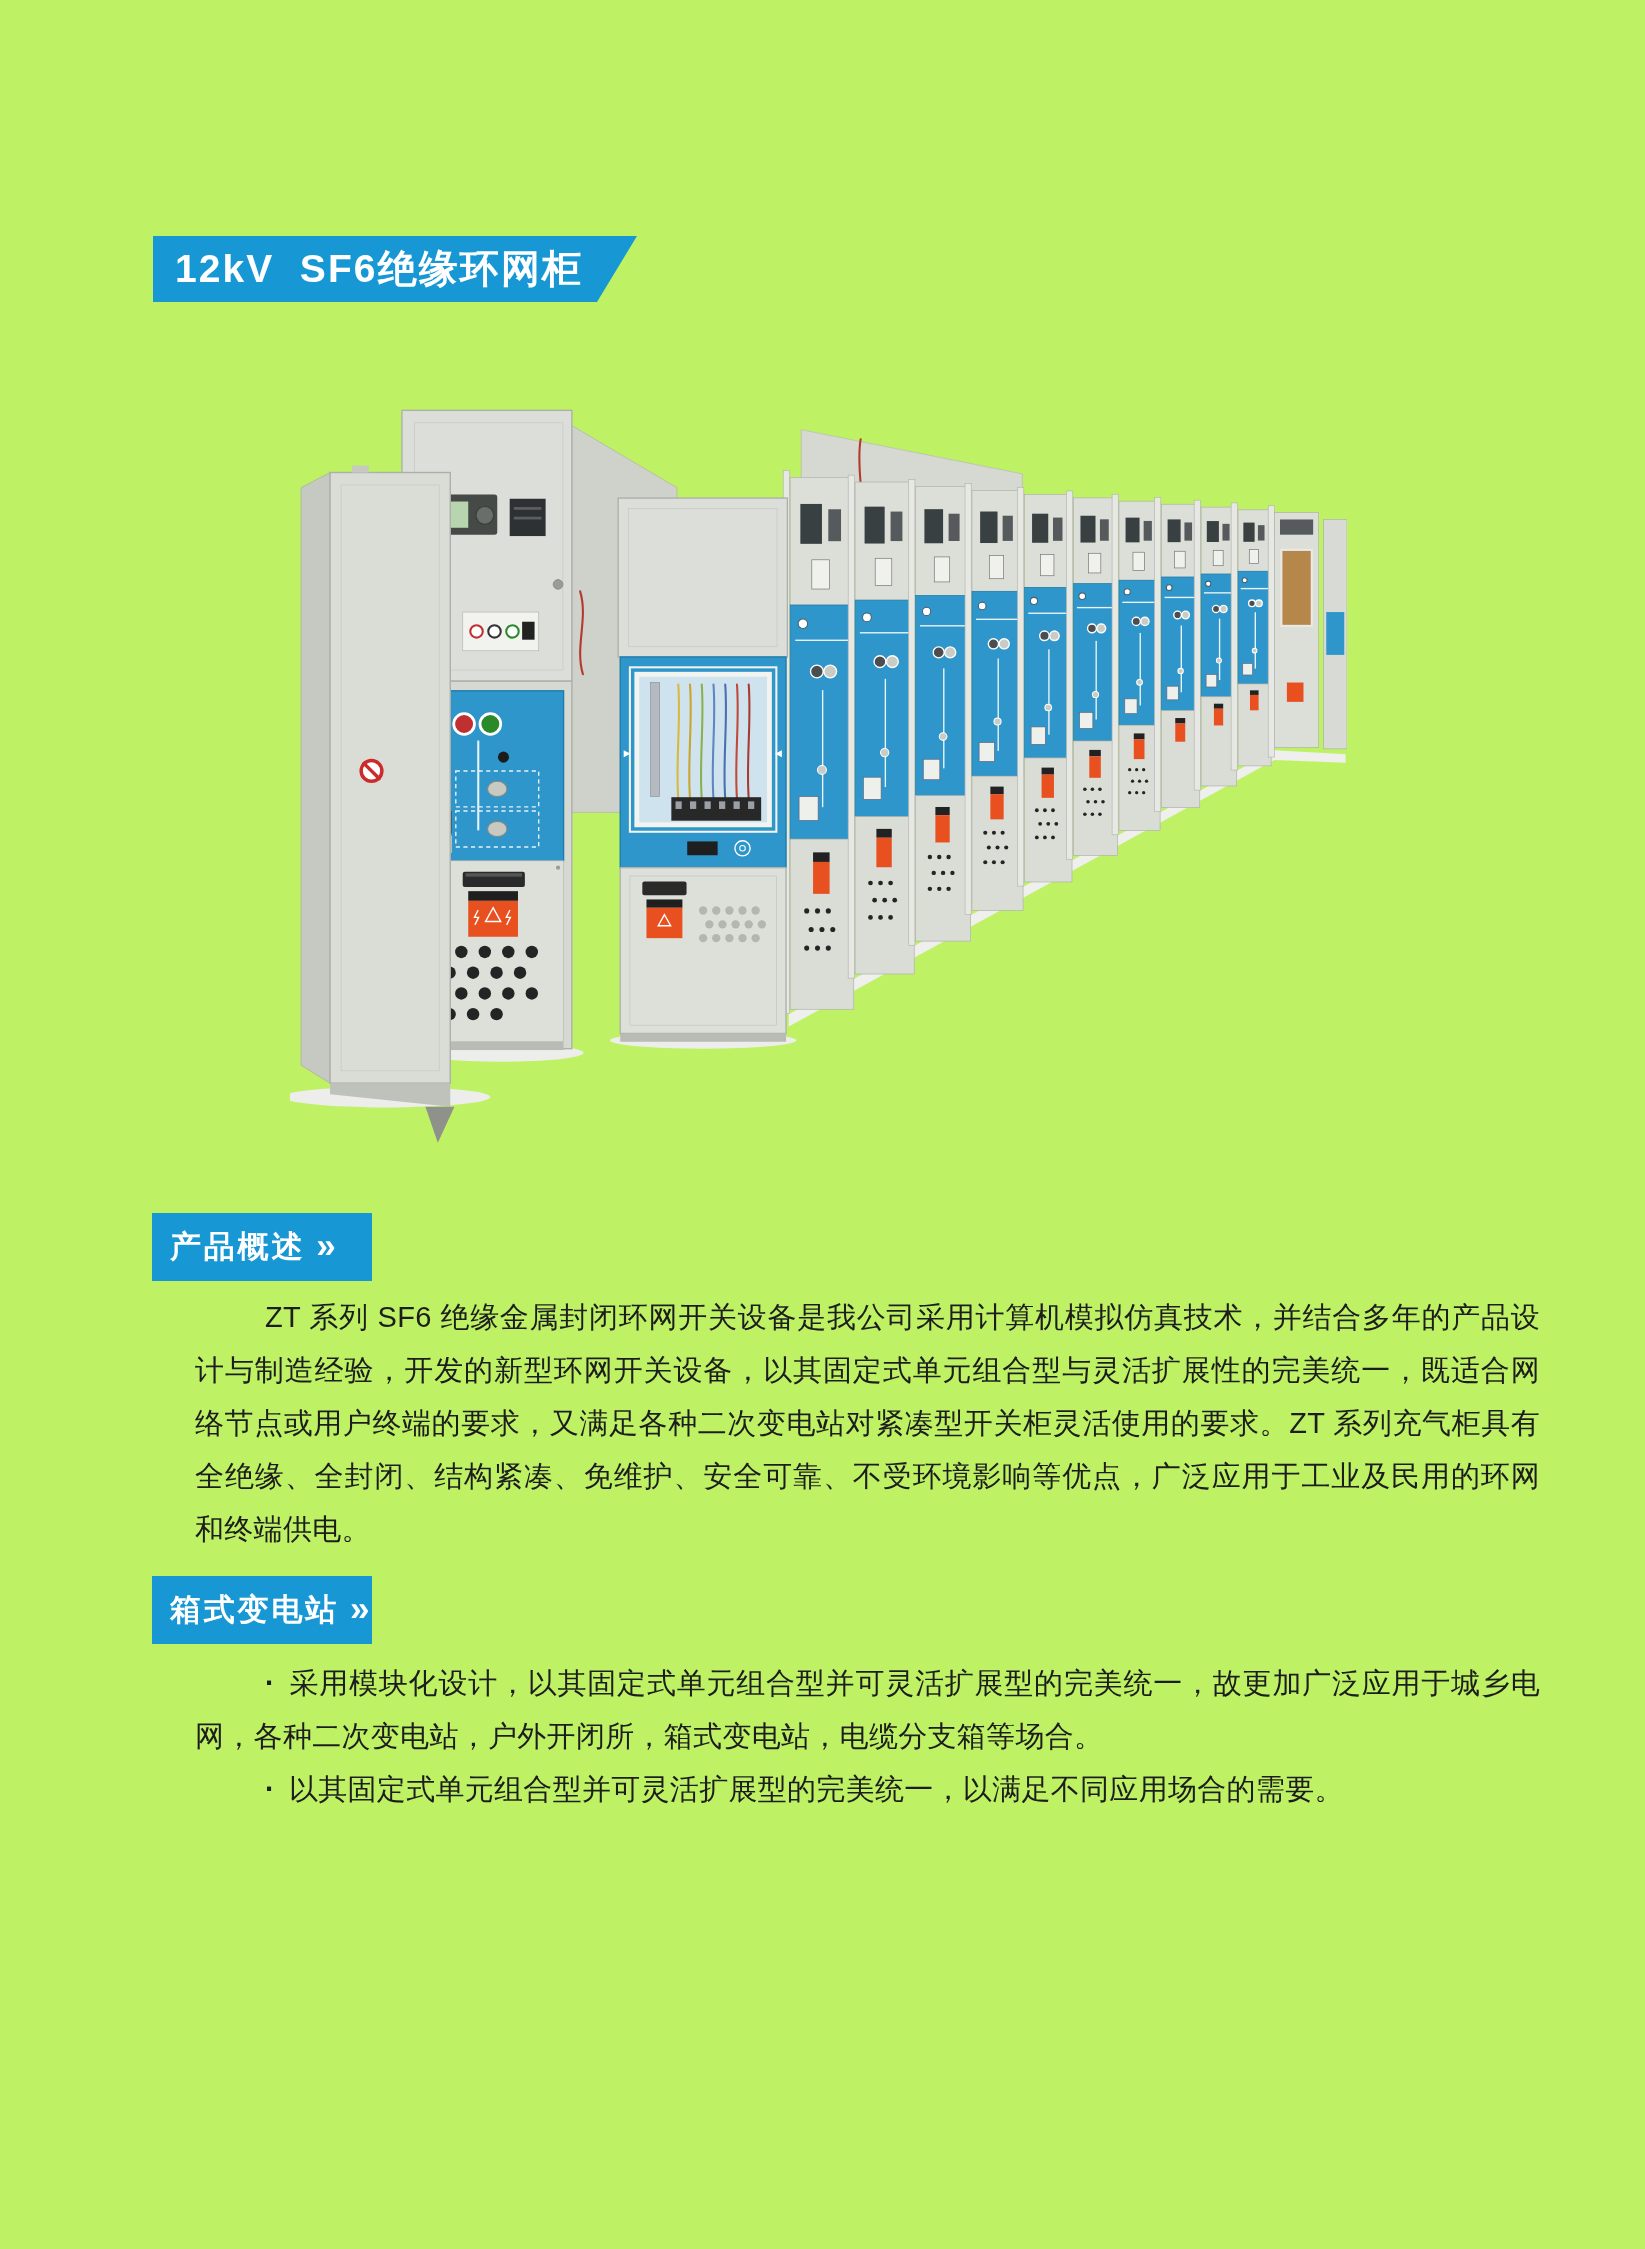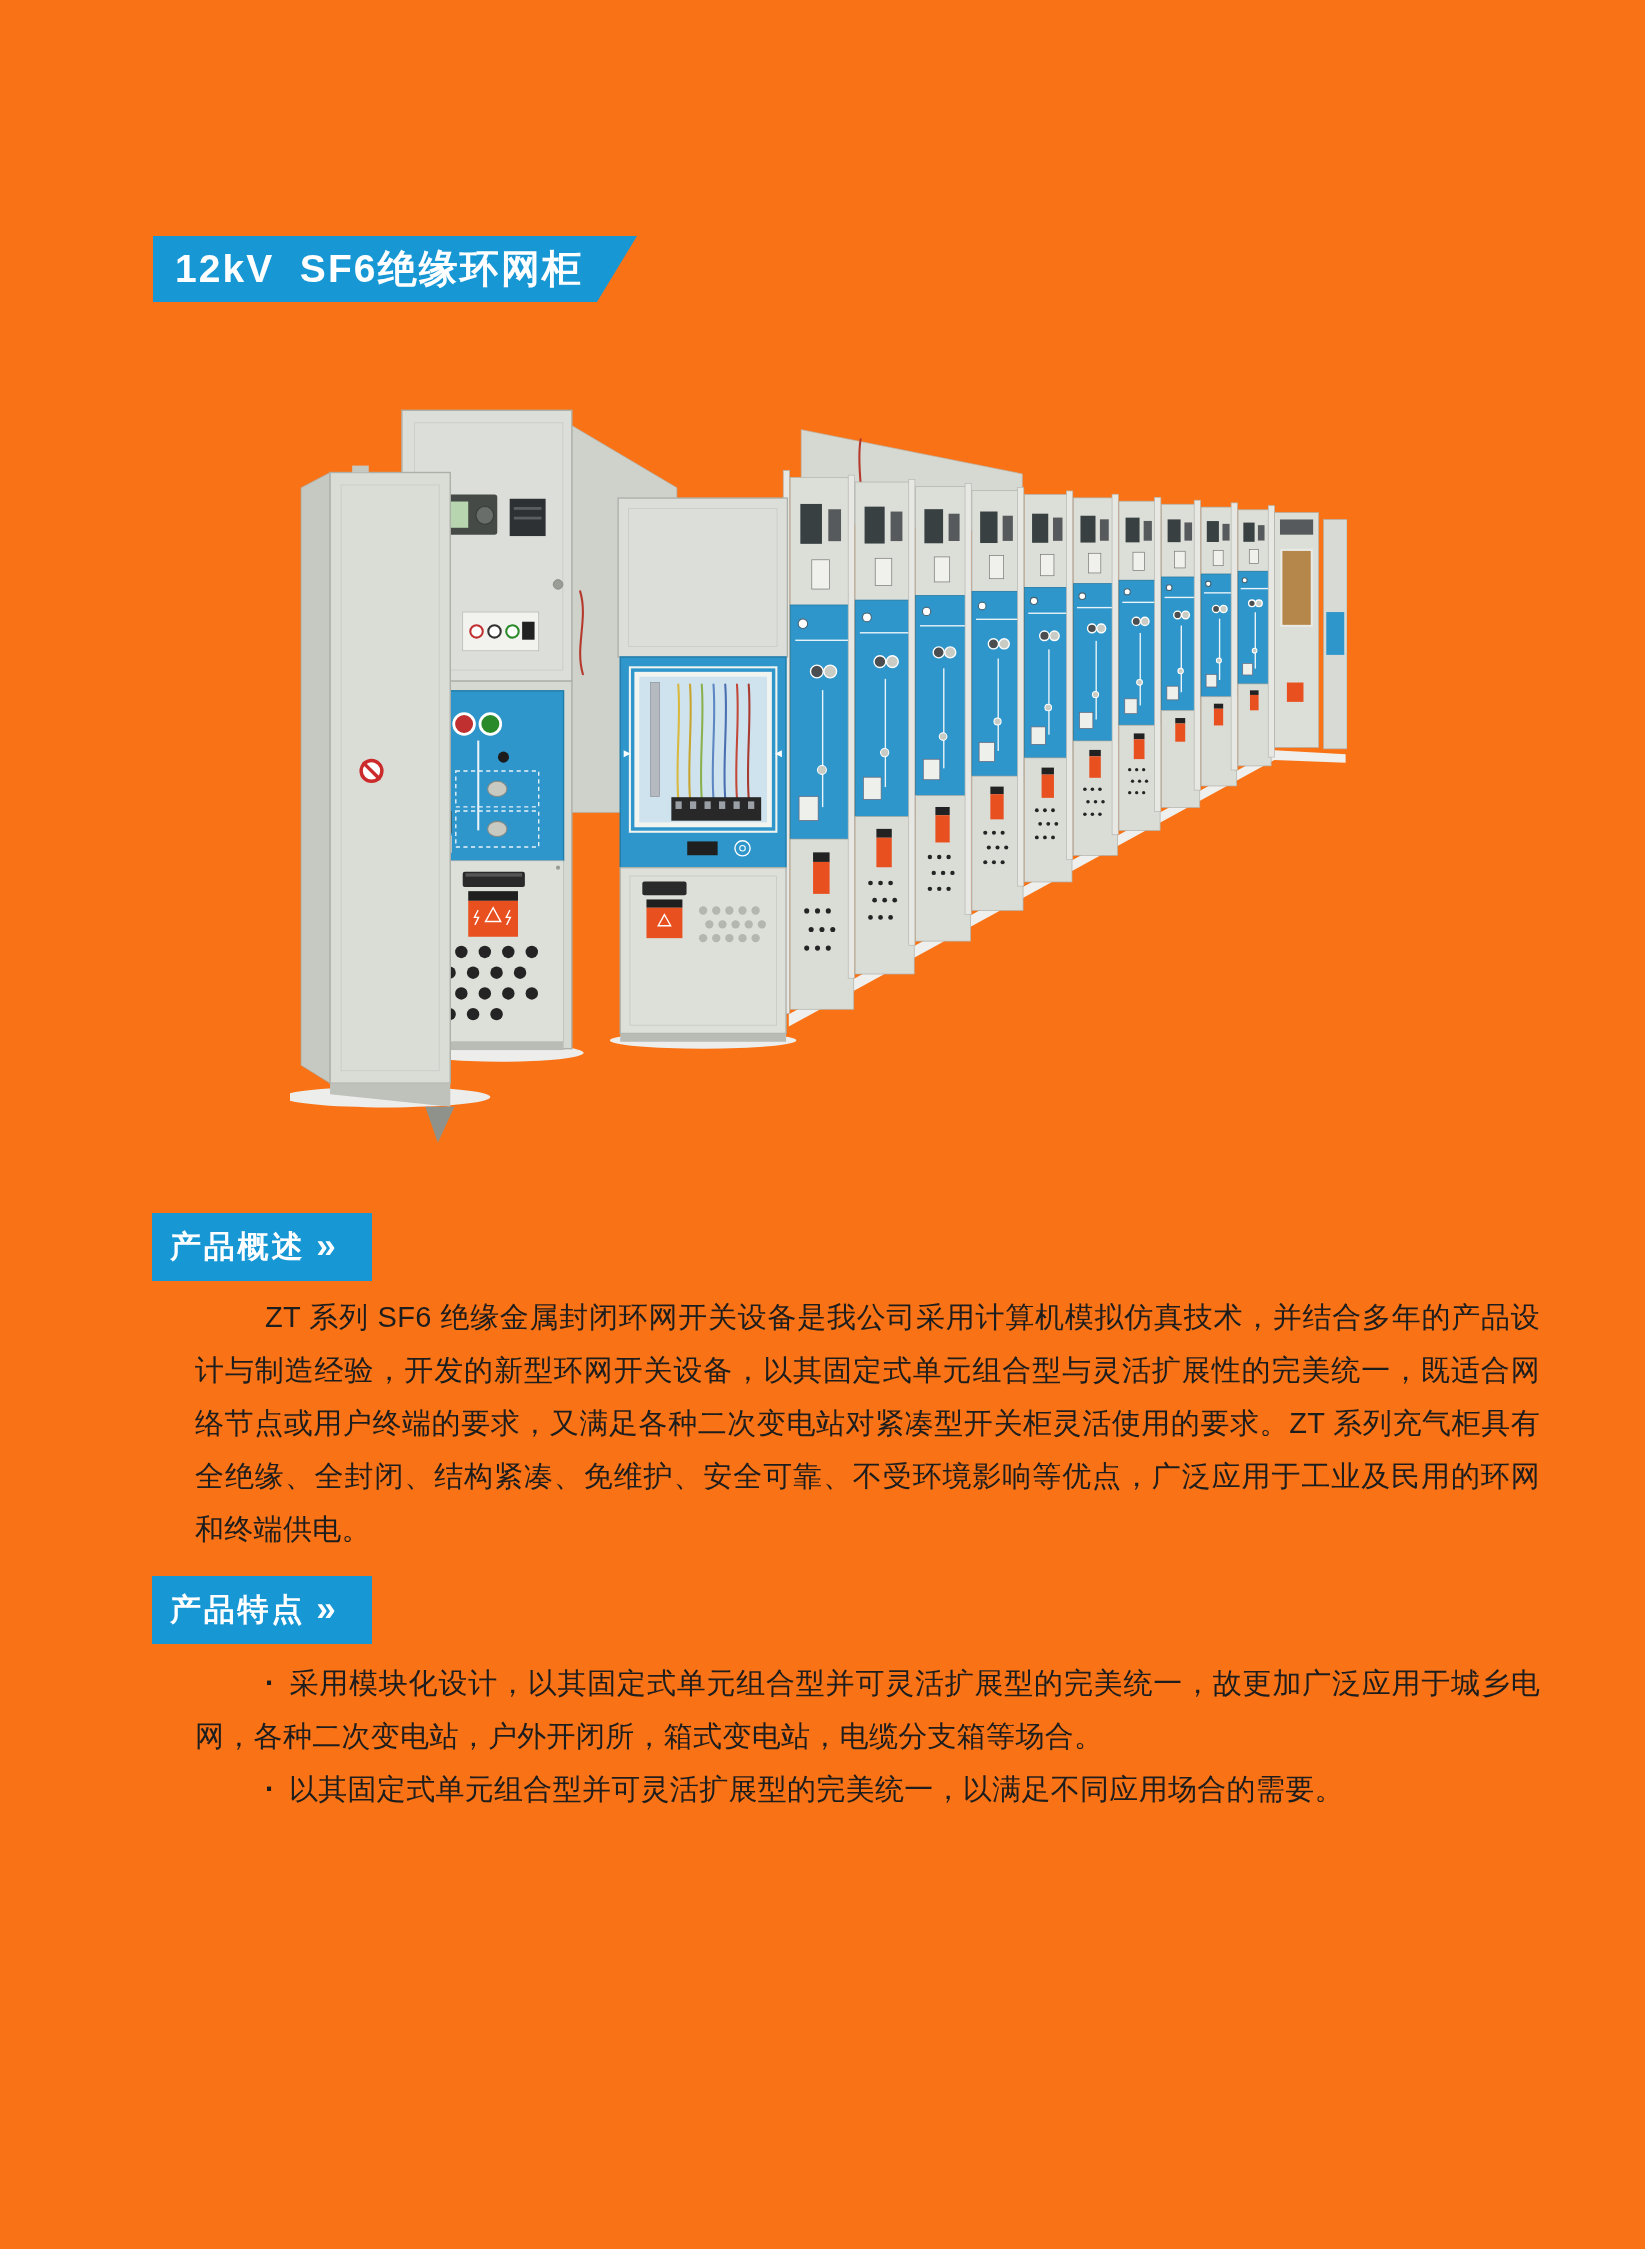--- a/index.html
+++ b/index.html
@@ -1,17 +1,17 @@
 <!DOCTYPE html>
 <html style="font-size:11px"><head>
 <meta charset="utf-8">
 <style>
   html,body{margin:0;padding:0;background:#9b9b9b;}
   .page{
-    position:relative;width:1646px;height:2250px;background:#f97316;
+    position:relative;width:1646px;height:2250px;background:#bef264;
     font-family:"Liberation Sans","DejaVu Sans",sans-serif;overflow:hidden;
     margin:0 auto;color:#1c1c1c;
   }
   
   .banner{
     position:absolute;left:153px;top:236px;width:484px;height:66px;
     background:#1897d5;
     clip-path:polygon(0 0,100% 0,calc(100% - 40px) 100%,0 100%);
     display:flex;align-items:center;
   }
@@ -428,21 +428,21 @@
   </div>
 
   <div class="section-chip chip-overview">
     <span class="chip-label">产品概述</span>
     <span class="arrow">»</span>
   </div>
 
   <div class="body-text overview-body">ZT 系列 SF6 绝缘金属封闭环网开关设备是我公司采用计算机模拟仿真技术，并结合多年的产品设计与制造经验，开发的新型环网开关设备，以其固定式单元组合型与灵活扩展性的完美统一，既适合网络节点或用户终端的要求，又满足各种二次变电站对紧凑型开关柜灵活使用的要求。ZT 系列充气柜具有全绝缘、全封闭、结构紧凑、免维护、安全可靠、不受环境影响等优点，广泛应用于工业及民用的环网和终端供电。</div>
 
   <div class="section-chip chip-features">
-    <span class="chip-label">产品特点</span>
+    <span class="chip-label">箱式变电站</span>
     <span class="arrow">»</span>
   </div>
 
   <div class="body-text features-list">
     <p><span class="dot">·</span><span>采用模块化设计，以其固定式单元组合型并可灵活扩展型的完美统一，故更加广泛应用于城乡电网，各种二次变电站，户外开闭所，箱式变电站，电缆分支箱等场合。</span></p>
     <p><span class="dot">·</span><span>以其固定式单元组合型并可灵活扩展型的完美统一，以满足不同应用场合的需要。</span></p>
   </div>
 
 </div>
 

